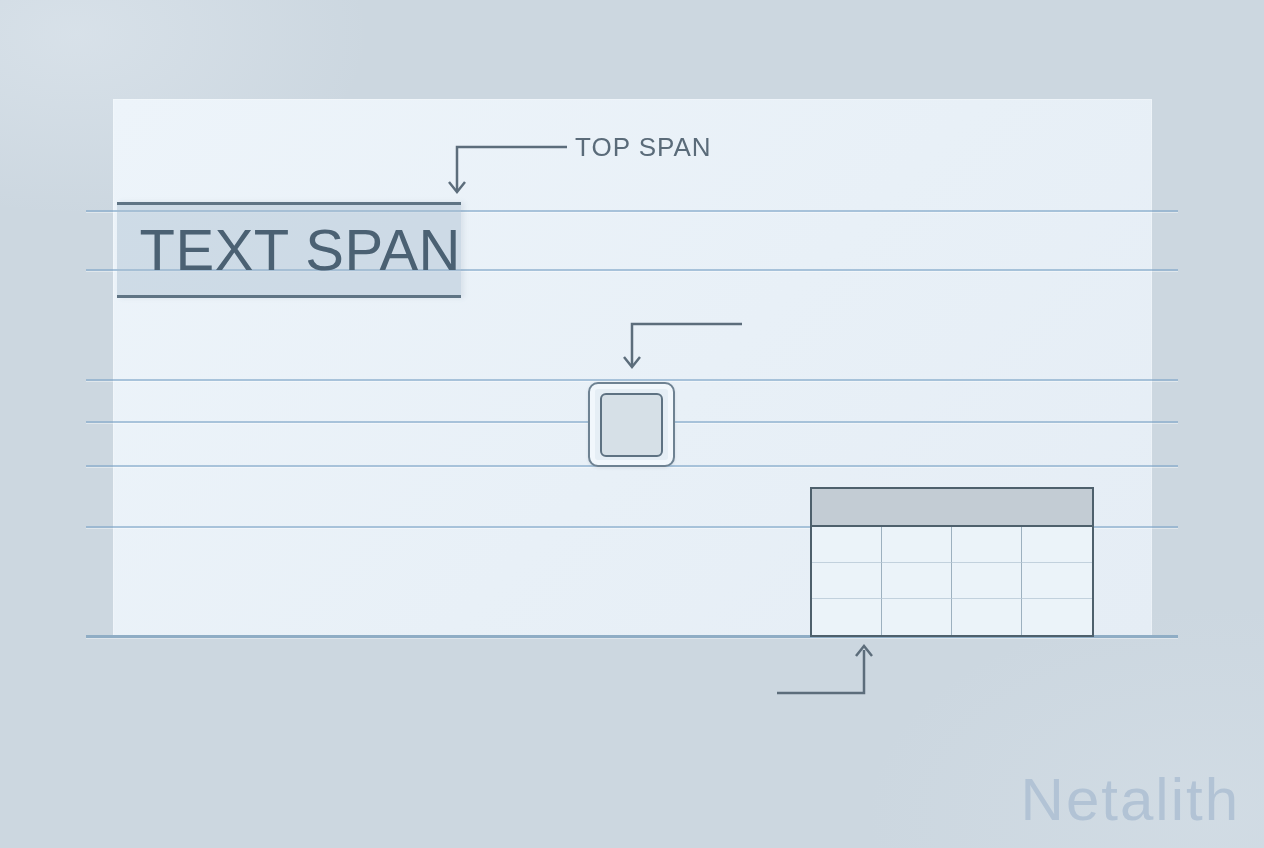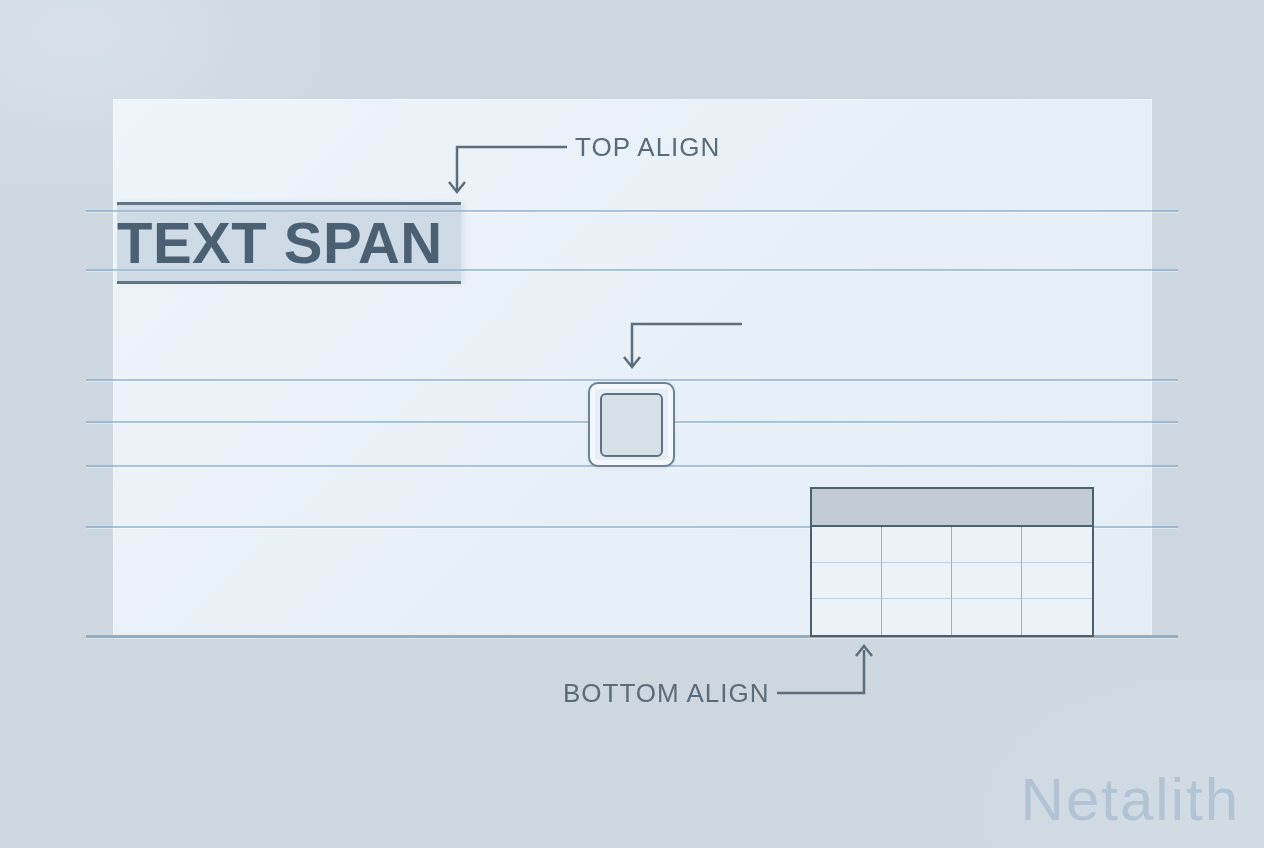--- a/index.html
+++ b/index.html
@@ -26,28 +26,27 @@
     background:var(--rule, rgba(124,164,198,.6));
     box-shadow:0 1px 0 rgba(255,255,255,.4);
     z-index:1;
   }
   .rule-strong{
     height:3px;
     background:var(--rule-strong, #8fadc5);
     box-shadow:0 1px 0 rgba(255,255,255,.35);
   }
   .span-box{
-    position:absolute;left:117px;top:202px;width:344px;height:82px;
+    position:absolute;left:117px;top:202px;width:344px;height:96px;
     background:var(--span-fill, rgba(164,186,204,.42));
     border-top:3px solid var(--span-border,#5f7484);
     border-bottom:3px solid var(--span-border,#5f7484);
-    display:flex;align-items:center;justify-content:flex-start;
+    display:flex;align-items:center;justify-content:flex-end;
     box-shadow:3px 0 5px rgba(96,118,138,.12);
     z-index:2;
-    font-weight:bold;
   }
   .span-text{
     font-size:58px;line-height:1;letter-spacing:.5px;
     color:var(--span-text,#4b6173);
     white-space:nowrap;
   }
   .callout-label{
     position:absolute;
     font-size:26px;line-height:28px;letter-spacing:1px;
     color:var(--label-text,#5a6b79);
@@ -118,21 +117,21 @@
   <div class="span-box">
     <span class="span-text">TEXT SPAN</span>
   </div>
 
   <div class="connector" style="left:447px;top:138px">
     <svg width="130" height="64" viewBox="0 0 130 64" fill="none" stroke="currentColor" stroke-width="2.5">
       <polyline points="120,9 10,9 10,52"></polyline>
       <polyline points="2,44 10,54 18,44"></polyline>
     </svg>
   </div>
-  <div class="callout-label" style="left:575px;top:133px">TOP ALIGN</div>
+  <div class="callout-label" style="left:575px;top:133px">TOP SPAN</div>
 
   <div class="square-outer">
     <div class="square-inner"></div>
   </div>
 
   <div class="connector" style="left:622px;top:315px">
     <svg width="130" height="62" viewBox="0 0 130 62" fill="none" stroke="currentColor" stroke-width="2.5">
       <polyline points="120,9 10,9 10,50"></polyline>
       <polyline points="2,42 10,52 18,42"></polyline>
     </svg>
@@ -149,21 +148,20 @@
         <div class="table-cell"></div>
         <div class="table-cell"></div>
         <div class="table-cell"></div>
         <div class="table-cell"></div>
         <div class="table-cell"></div>
         <div class="table-cell"></div>
         <div class="table-cell"></div>
       </div>
   </div>
 
-  <div class="callout-label" style="left:563px;top:679px">BOTTOM ALIGN</div>
   <div class="connector" style="left:760px;top:638px">
     <svg width="116" height="60" viewBox="0 0 116 60" fill="none" stroke="currentColor" stroke-width="2.5">
       <polyline points="17,55 104,55 104,12"></polyline>
       <polyline points="96,18 104,8 112,18"></polyline>
     </svg>
   </div>
 
   <div class="watermark">Netalith</div>
 
 </div>

